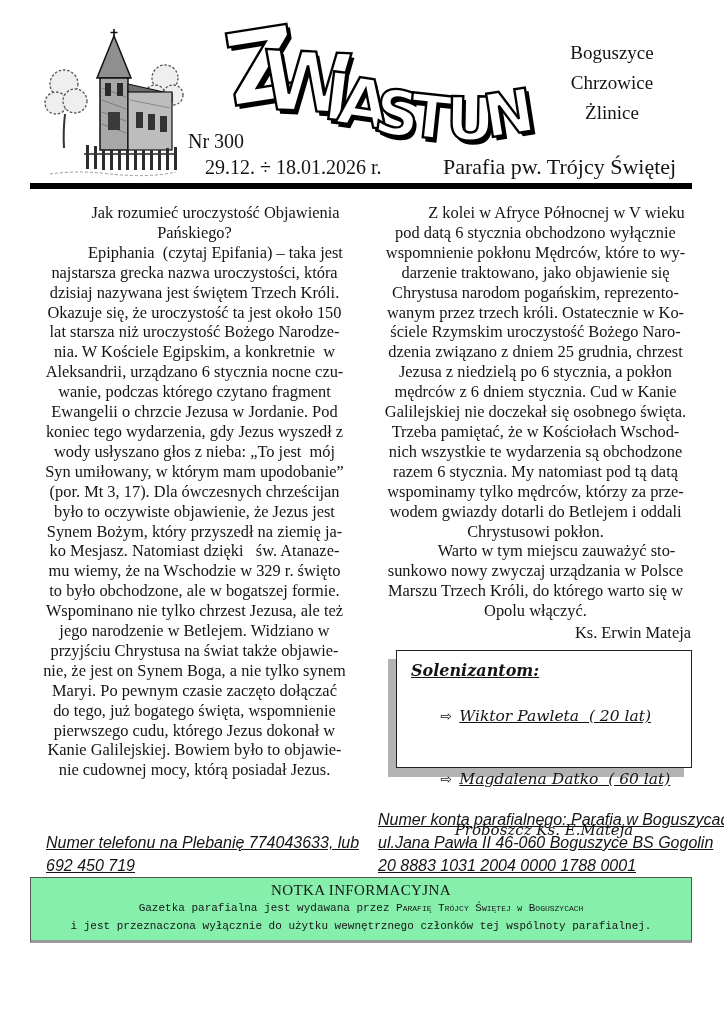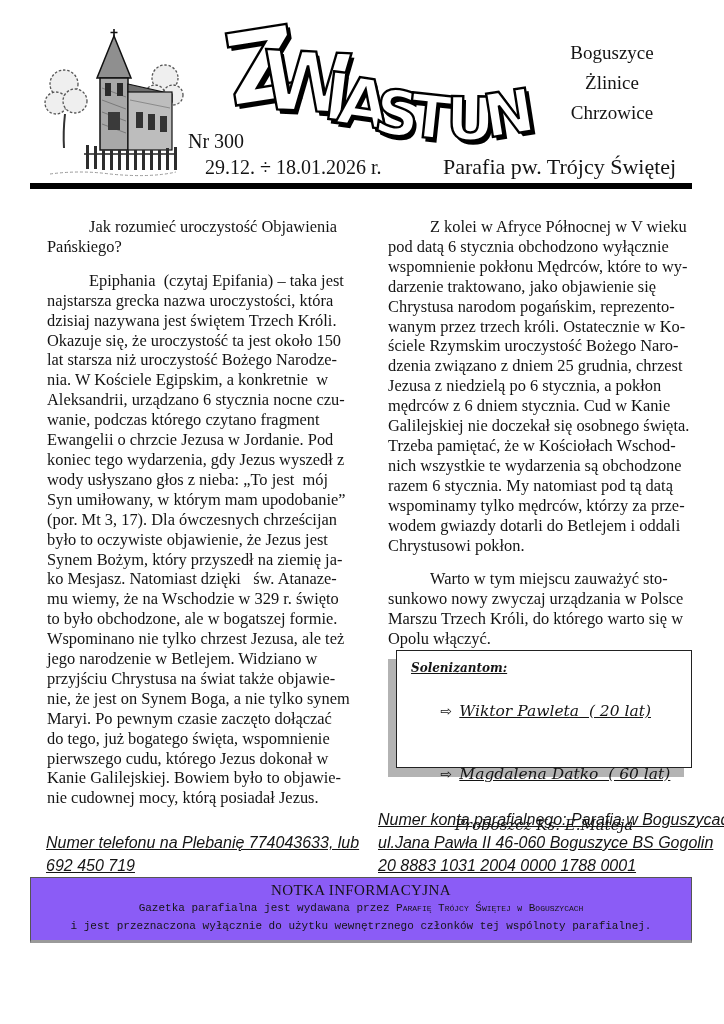--- a/index.html
+++ b/index.html
@@ -25,47 +25,47 @@
   .villages{position:absolute;left:533px;top:38px;width:158px;text-align:center;
             font-size:19px;line-height:30px;}
   .issue-no{position:absolute;left:188px;top:130px;font-size:20px;}
   .date-range{position:absolute;left:205px;top:156px;font-size:20px;}
   .parish{position:absolute;left:443px;top:154px;font-size:22px;}
   .rule{position:absolute;left:30px;top:183px;width:662px;height:6px;background:#000;}
 
   
   .columns{position:absolute;left:33px;top:203px;width:664px;display:flex;gap:18px;}
   .col{width:323px;}
-  .para{margin:14px;white-space:pre;font-size:16.4px;line-height:19.9px;}
+  .para{margin:0;white-space:pre;font-size:16.4px;line-height:19.9px;text-align:center;}
   .para.indent{text-indent:42px;}
   .author-sig{text-align:right;font-size:16.4px;line-height:19.9px;margin:2px 6px 0 0;}
 
   
   .namebox{position:absolute;left:396px;top:650px;width:266px;height:100px;
            background:#fff;border:1.5px solid #222;box-shadow:-8px 9px 0 #b3b3b3;
            padding:10px 14px 6px 14px;
            font-family:"DejaVu Serif",serif;font-style:italic;}
-  .namebox-title{font-size:12px;font-weight:bold;text-decoration:underline;}
+  .namebox-title{font-size:16px;font-weight:bold;text-decoration:underline;}
   .name-item{margin-top:9px;font-size:15.5px;white-space:pre;}
   .bullet{font-style:normal;font-family:"DejaVu Sans",sans-serif;margin-right:7px;
           font-size:14px;}
   .item-text{text-decoration:underline;}
   .namebox-sig{text-align:center;font-size:15px;margin-top:15px;}
 
   
   .contact-line{font-family:"Liberation Sans",sans-serif;font-style:italic;
                 font-size:16px;line-height:23px;text-decoration:underline;
                 white-space:pre;}
   .contact-left{position:absolute;left:46px;top:831px;}
   .contact-right{position:absolute;left:378px;top:808px;}
 
   
   .notka{position:absolute;left:30px;top:877px;width:660px;text-align:center;
          border:1px solid #555;border-bottom:3px solid #9a9a9a;
-         padding:3px 0 5px 0;background:#8b5cf6;}
+         padding:3px 0 5px 0;background:#86efac;}
   .notka-title{font-size:15px;line-height:18px;letter-spacing:0.4px;}
   .notka-line{font-size:11px;line-height:18px;font-family:Liberation Mono, monospace;}
   .sc{font-variant:small-caps;}
 </style>
 </head>
 <body>
 
 <div class="page">
 
   <div class="church">
@@ -118,22 +118,22 @@
       <span class="lg lg2">I</span>
       <span class="lg lg3">A</span>
       <span class="lg lg4">S</span>
       <span class="lg lg5">T</span>
       <span class="lg lg6">U</span>
       <span class="lg lg7">N</span>
     </div>
 
   <div class="villages">
     <div>Boguszyce</div>
+    <div>Chrzowice</div>
     <div>Żlinice</div>
-    <div>Chrzowice</div>
   </div>
 
   <div class="issue-no">Nr 300</div>
   <div class="date-range">29.12. ÷ 18.01.2026 r.</div>
   <div class="parish">Parafia pw. Trójcy Świętej</div>
   <div class="rule"></div>
 
   <div class="columns">
     <div class="col">
       <p class="para indent">Jak rozumieć uroczystość Objawienia

